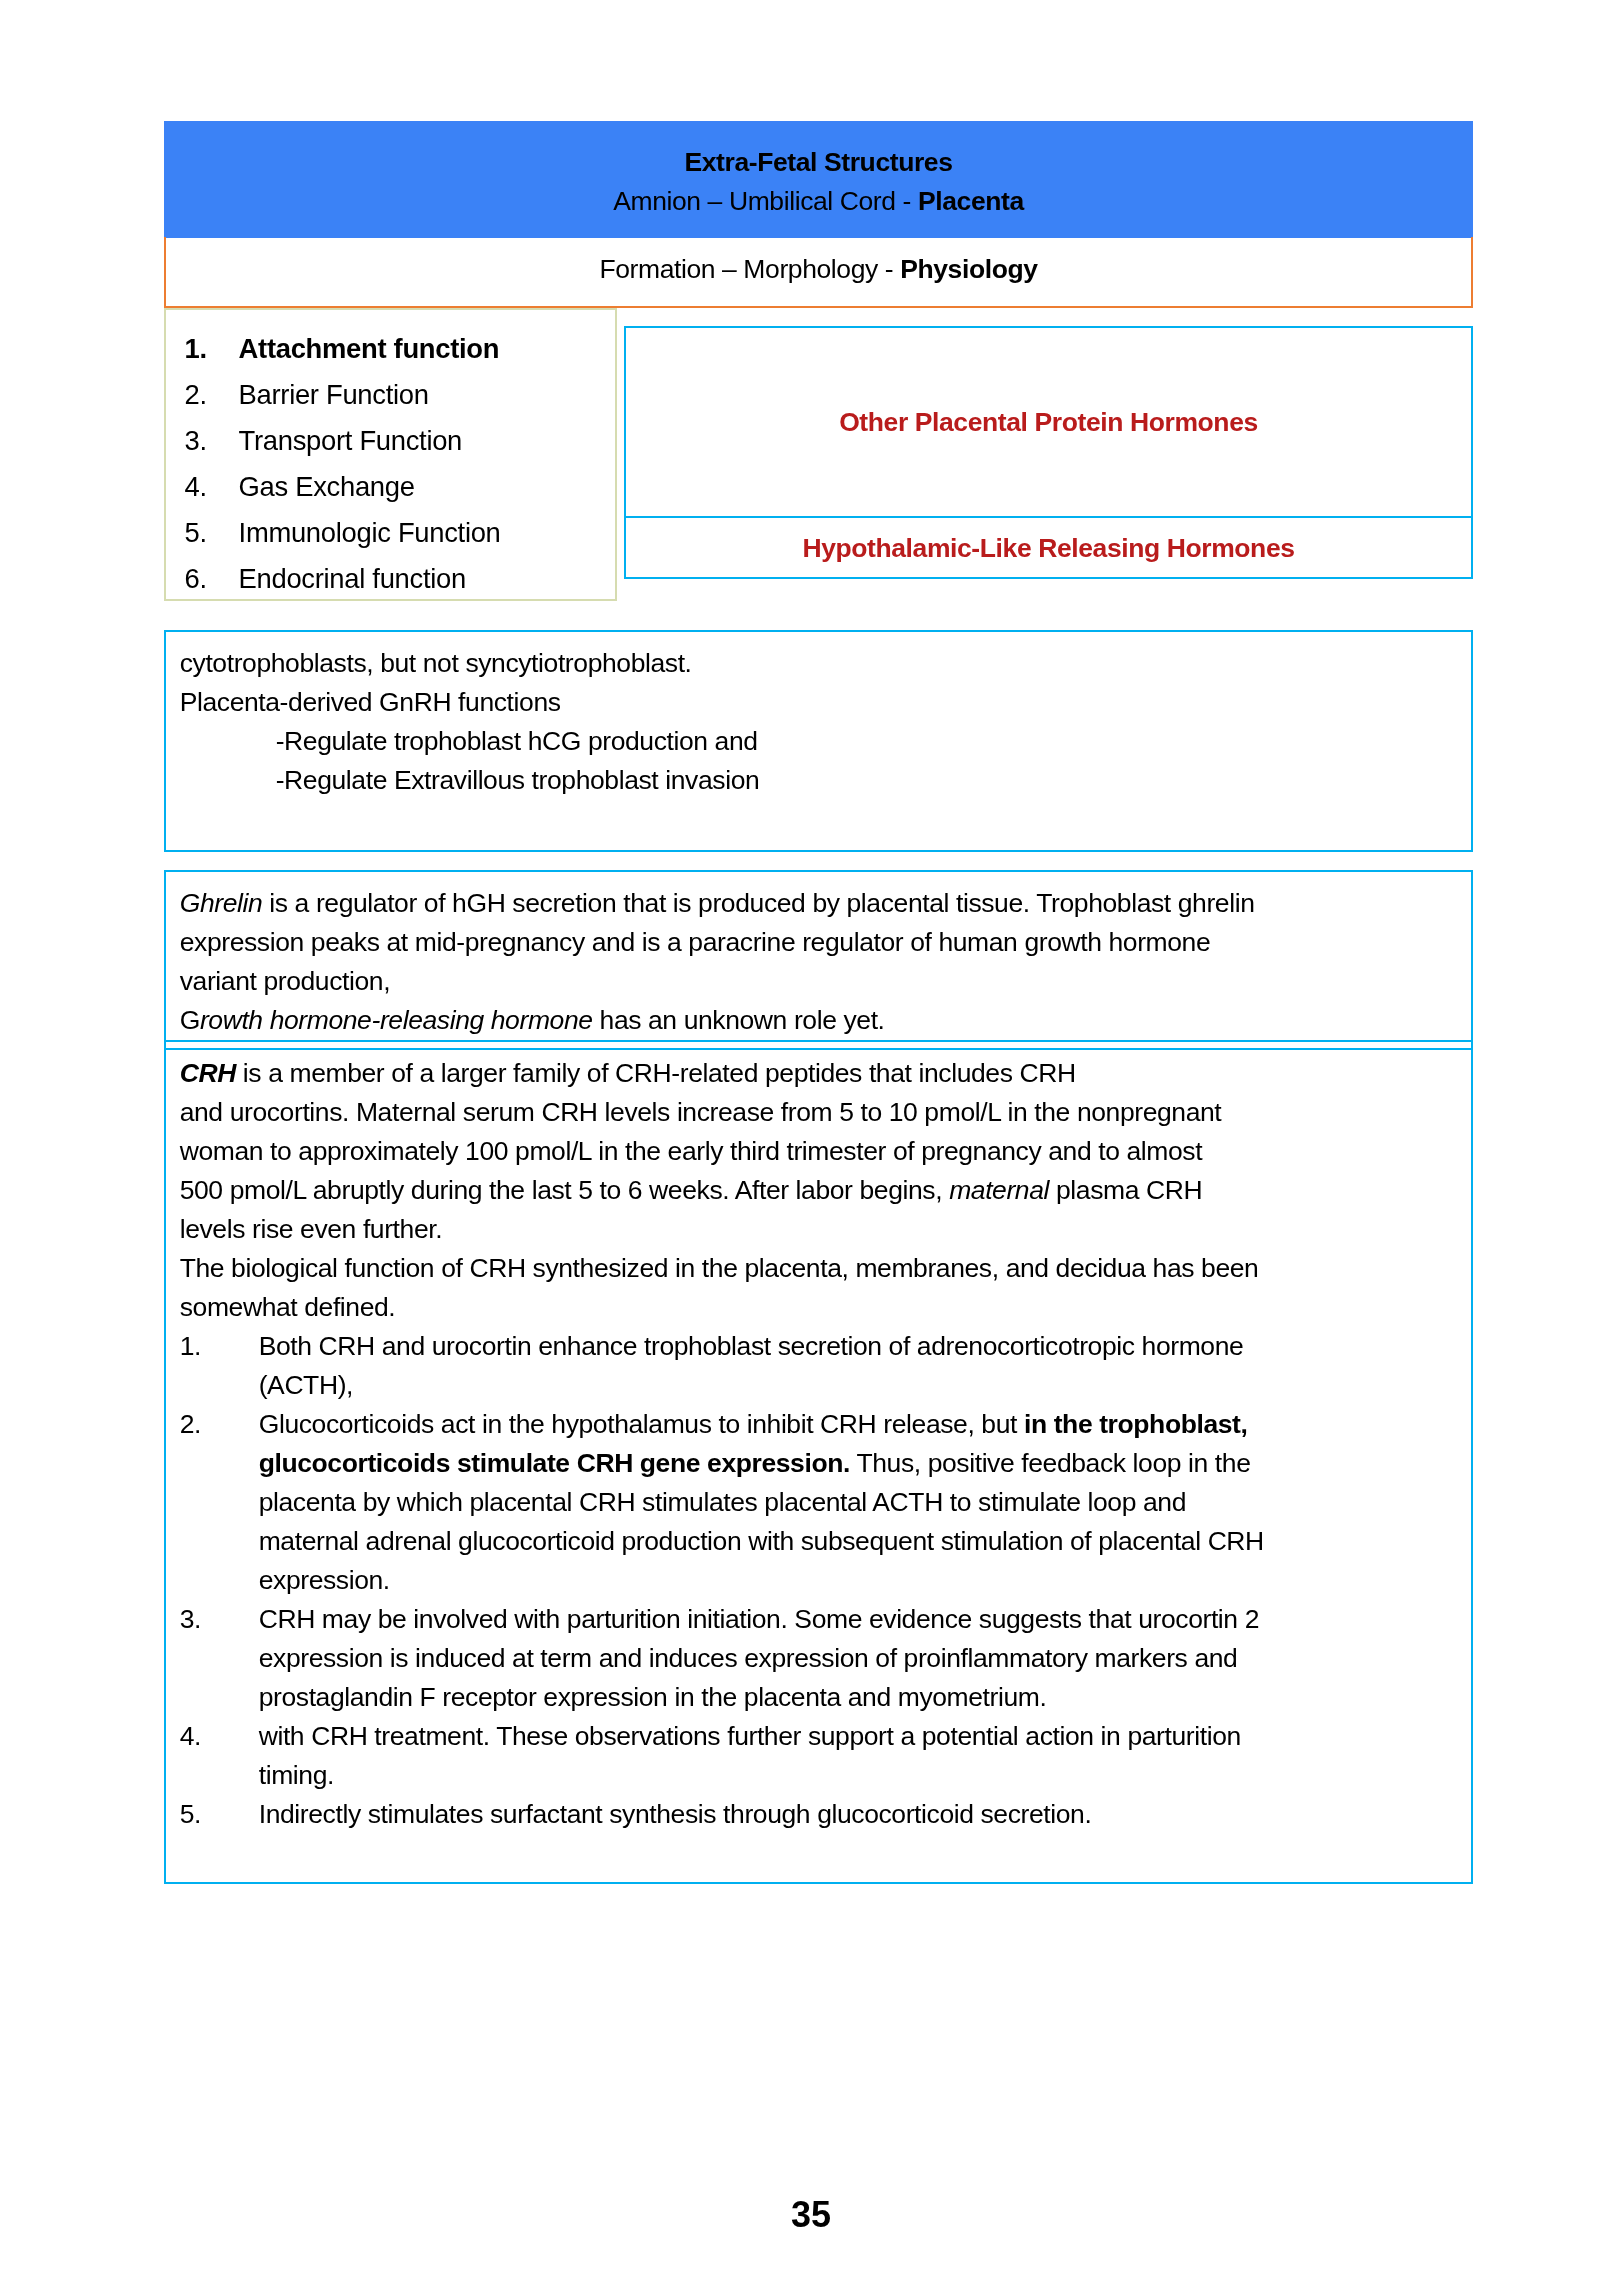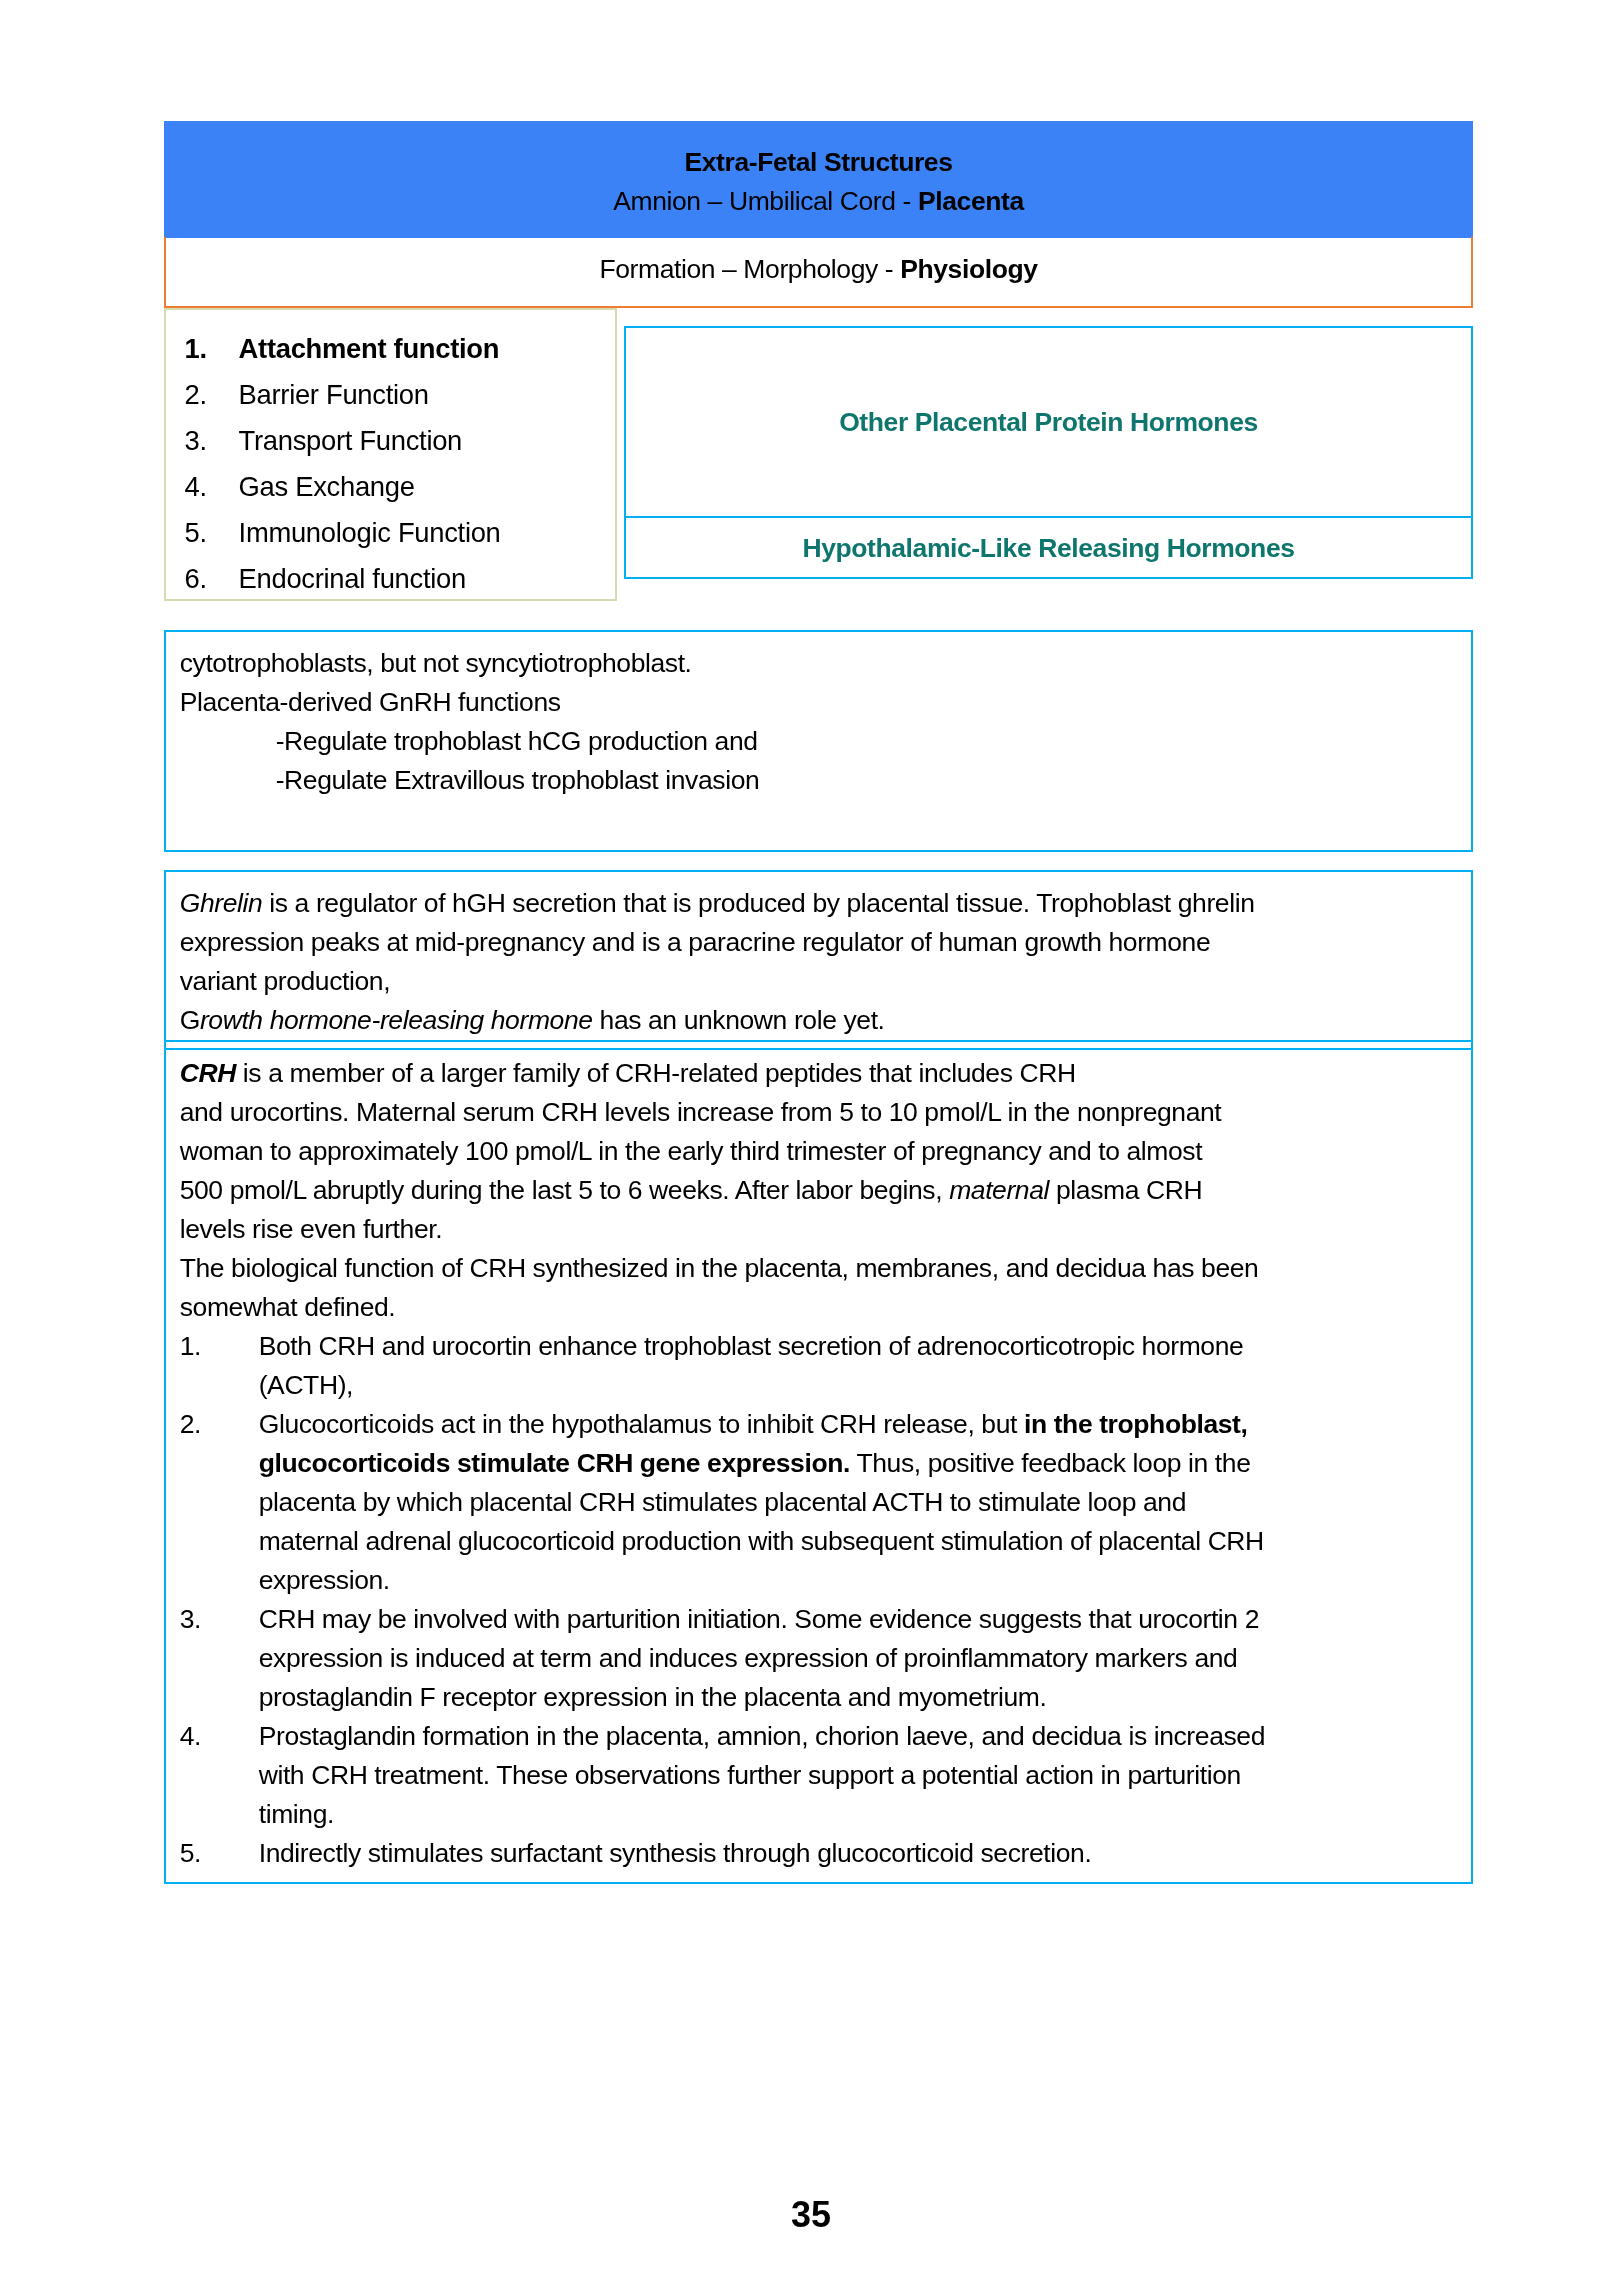--- a/index.html
+++ b/index.html
@@ -18,21 +18,21 @@
            padding:15.7px 0 0 18.6px; }
   #funcs .row { display:flex; height:46px; align-items:center; font-size:27.4px; letter-spacing:-0.3px; }
   #funcs .num { width:54px; }
   #funcs .row.bold { font-weight:bold; }
 
   #topics { left:624px; top:326px; width:849px; height:253px; border:2.9px solid #00b0f0; }
   #topics .t1 { position:absolute; left:0; right:0; top:0; height:188px; border-bottom:2.9px solid #00b0f0;
                 display:flex; align-items:center; justify-content:center; }
   #topics .t2 { position:absolute; left:0; right:0; top:191px; bottom:0;
                 display:flex; align-items:center; justify-content:center; }
-  #topics .lbl { color:#0f766e; font-weight:bold; font-size:26.5px; letter-spacing:-0.4px; }
+  #topics .lbl { color:#b91c1c; font-weight:bold; font-size:26.5px; letter-spacing:-0.4px; }
 
   .card { left:164px; width:1309px; border:2.9px solid #00b0f0; padding:11.8px 0 0 13.7px; }
   .card .ln { line-height:39px; font-size:26.5px; letter-spacing:-0.4px; white-space:nowrap; }
   .card .ind { padding-left:96px; }
   #gnrh { top:630px; height:222px; }
   #ghrelin { top:870px; height:180px; }
   #crh { top:1040px; height:844px; }
   .li { display:flex; }
   .li .n { width:79px; flex:none; }
   .li .body .ln { }
@@ -130,21 +130,20 @@
       <div class="n ln">3.</div>
       <div class="body">
         <div class="ln"><span>CRH may be involved with parturition initiation. Some evidence suggests that urocortin 2</span></div>
         <div class="ln"><span>expression is induced at term and induces expression of proinflammatory markers and</span></div>
         <div class="ln"><span>prostaglandin F receptor expression in the placenta and myometrium.</span></div>
       </div>
     </div>
     <div class="li">
       <div class="n ln">4.</div>
       <div class="body">
-        <div class="ln"><span>Prostaglandin formation in the placenta, amnion, chorion laeve, and decidua is increased</span></div>
         <div class="ln"><span>with CRH treatment. These observations further support a potential action in parturition</span></div>
         <div class="ln"><span>timing.</span></div>
       </div>
     </div>
     <div class="li">
       <div class="n ln">5.</div>
       <div class="body">
         <div class="ln"><span>Indirectly stimulates surfactant synthesis through glucocorticoid secretion.</span></div>
       </div>
     </div>

